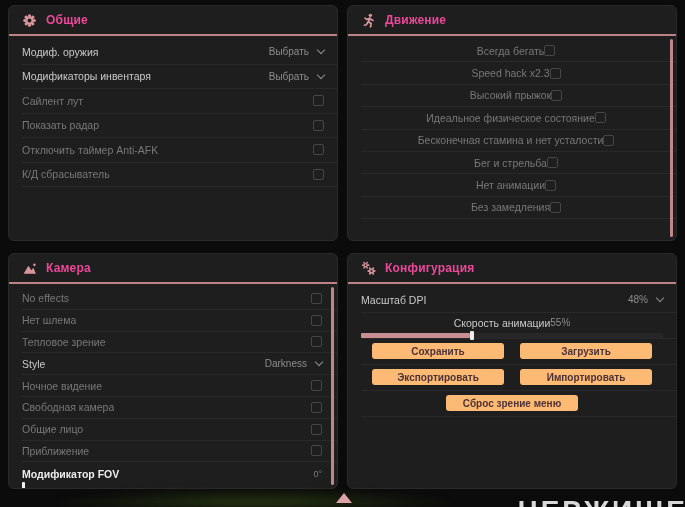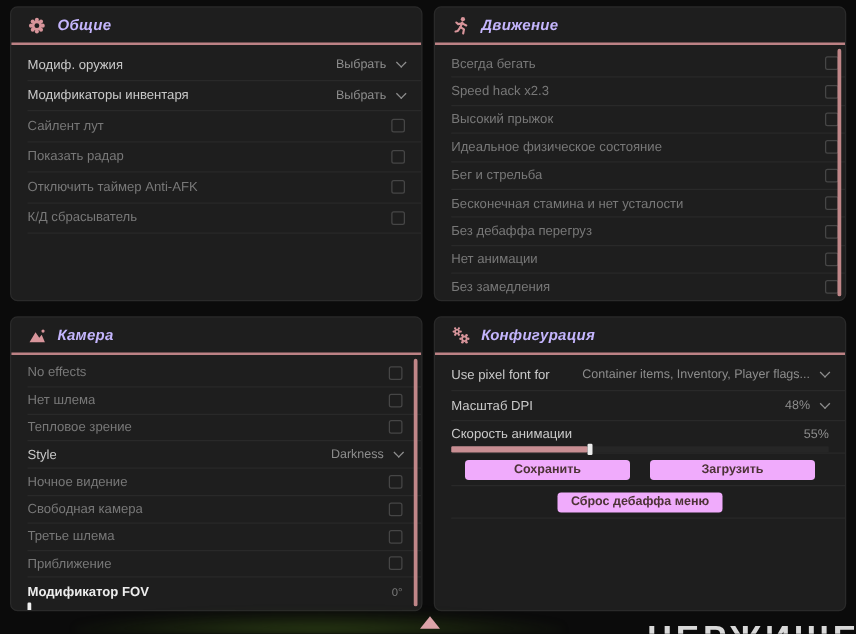--- a/index.html
+++ b/index.html
@@ -14,60 +14,60 @@
     column-gap:9px;row-gap:12px;
   }
   .panel{
     background:#1e1e1e;border:1px solid #2a2a2a;border-radius:6px;
     overflow:hidden;position:relative;box-sizing:border-box;
   }
   .phead{
     height:28px;display:flex;align-items:center;gap:9px;padding:0 13px;
     border-bottom:2px solid #bd8285;
   }
-  .ptitle{font-size:12px;font-weight:bold;color:#c4b5fd;letter-spacing:.2px;font-style:italic;}
+  .ptitle{font-size:12px;font-weight:bold;color:#ec4899;letter-spacing:.2px;}
   .rows{padding-top:4px;}
   .row{
     display:flex;align-items:center;justify-content:space-between;
     margin-left:13px;padding-right:13px;border-bottom:1px solid #292929;
     box-sizing:border-box;
   }
   .p-general .row{height:24.5px;}
-  .p-movement .row{height:22.4px;padding-right:5px;}
+  .p-movement .row{height:22.4px;padding-right:5px;justify-content:center;}
   .p-camera .row{height:21.8px;padding-right:15px;}
   .p-config .row{height:24.7px;}
   .lbl{font-size:10.5px;color:#787878;white-space:nowrap;overflow:hidden;}
   .bright .lbl{color:#c9c9c9;}
   .cb{
     width:11px;height:11px;border:1px solid #464646;border-radius:2px;
     box-sizing:border-box;flex:none;background:transparent;
   }
   .dd{display:flex;align-items:center;gap:9px;cursor:pointer;}
   .ddv{font-size:10px;color:#8d8d8d;white-space:nowrap;}
   .chev{
     width:5px;height:5px;border-right:1.4px solid #8f8f8f;border-bottom:1.4px solid #8f8f8f;
     transform:rotate(45deg);display:inline-block;margin-top:-3px;flex:none;
   }
   .vscroll{
     position:absolute;right:3px;top:33px;bottom:3px;width:3px;
     background:#c08688;border-radius:2px;
   }
   
   .sliderblock{margin-left:13px;padding-right:13px;height:26px;border-bottom:1px solid #292929;box-sizing:border-box;}
-  .srow{display:flex;align-items:center;justify-content:space-between;height:16px;padding-top:2px;}
+  .srow{display:flex;align-items:center;justify-content:center;height:16px;padding-top:2px;}
   .track{position:relative;height:5px;background:#262626;border-radius:1px;margin-top:2px;}
   .fill{position:absolute;left:0;top:0;height:5px;width:36%;background:#c88e92;border-radius:1px;}
   .handle{position:absolute;left:36%;top:-2px;width:4px;height:9px;background:#ececec;border-radius:1px;}
   
   .btnrow{
     display:flex;align-items:center;justify-content:center;gap:16px;height:26px;
     margin-left:13px;padding-right:13px;border-bottom:1px solid #292929;box-sizing:border-box;
   }
   .pbtn{
-    width:132px;height:16px;background:#f0abfc;border:none;border-radius:3px;
+    width:132px;height:16px;background:#fdba74;border:none;border-radius:3px;
     color:#4c3236;font-size:10px;font-weight:bold;font-family:"Liberation Sans",sans-serif;
     display:flex;align-items:center;justify-content:center;cursor:pointer;white-space:nowrap;
   }
   
   .fov{position:relative;margin-left:13px;padding-right:15px;height:27.6px;box-sizing:border-box;}
   .fovtop{display:flex;align-items:center;justify-content:space-between;height:17px;padding-top:3px;}
   .fovlbl{font-size:10.5px;font-weight:bold;color:#ededed;}
   .fovval{font-size:9px;color:#7a7a7a;}
   .fovhandle{position:absolute;left:0;top:20px;width:3px;height:12px;background:#f0f0f0;border-radius:1px;}
   
@@ -173,29 +173,25 @@
       </div>
       <div class="row">
         <span class="lbl">Высокий прыжок</span>
         <span class="cb"></span>
       </div>
       <div class="row">
         <span class="lbl">Идеальное физическое состояние</span>
         <span class="cb"></span>
       </div>
       <div class="row">
+        <span class="lbl">Бесконечная стамина и нет усталости</span>
+        <span class="cb"></span>
+      </div>
+      <div class="row">
         <span class="lbl">Бег и стрельба</span>
-        <span class="cb"></span>
-      </div>
-      <div class="row">
-        <span class="lbl">Бесконечная стамина и нет усталости</span>
-        <span class="cb"></span>
-      </div>
-      <div class="row">
-        <span class="lbl">Без дебаффа перегруз</span>
         <span class="cb"></span>
       </div>
       <div class="row">
         <span class="lbl">Нет анимации</span>
         <span class="cb"></span>
       </div>
       <div class="row">
         <span class="lbl">Без замедления</span>
         <span class="cb"></span>
       </div>
@@ -235,21 +231,21 @@
       </div>
       <div class="row">
         <span class="lbl">Ночное видение</span>
         <span class="cb"></span>
       </div>
       <div class="row">
         <span class="lbl">Свободная камера</span>
         <span class="cb"></span>
       </div>
       <div class="row">
-        <span class="lbl">Третье шлема</span>
+        <span class="lbl">Общие лицо</span>
         <span class="cb"></span>
       </div>
       <div class="row">
         <span class="lbl">Приближение</span>
         <span class="cb"></span>
       </div>
       <div class="fov">
         <div class="fovtop">
           <span class="fovlbl">Модификатор FOV</span>
           <span class="fovval">0°</span>
@@ -281,27 +277,20 @@
             <circle cx="10.5" cy="10" r="2.6"></circle>
           </g>
           <circle cx="4.6" cy="4.2" r="0.9" fill="#1e1e1e"></circle>
           <circle cx="10.5" cy="10" r="1.1" fill="#1e1e1e"></circle>
         </svg>
       </span>
       <span class="ptitle">Конфигурация</span>
     </div>
     <div class="rows">
       <div class="row bright">
-        <span class="lbl">Use pixel font for</span>
-        <span class="dd">
-          <span class="ddv">Container items, Inventory, Player flags...</span>
-          <span class="chev"></span>
-        </span>
-      </div>
-      <div class="row bright">
         <span class="lbl">Масштаб DPI</span>
         <span class="dd">
           <span class="ddv">48%</span>
           <span class="chev"></span>
         </span>
       </div>
       <div class="sliderblock">
         <div class="srow">
           <span class="lbl bright" style="color:#c9c9c9">Скорость анимации</span>
           <span class="ddv">55%</span>
@@ -309,21 +298,25 @@
         <div class="track">
           <div class="fill"></div>
           <div class="handle"></div>
         </div>
       </div>
       <div class="btnrow">
         <button class="pbtn">Сохранить</button>
         <button class="pbtn">Загрузить</button>
       </div>
       <div class="btnrow">
-        <button class="pbtn">Сброс дебаффа меню</button>
+        <button class="pbtn">Экспортировать</button>
+        <button class="pbtn">Импортировать</button>
+      </div>
+      <div class="btnrow">
+        <button class="pbtn">Сброс зрение меню</button>
       </div>
     </div>
   </div>
 
 </div>
 
 <div class="greenblur"></div>
 <div class="watermark">ЧЕРЖИШЕ</div>
 <div class="cursor"></div>
 

